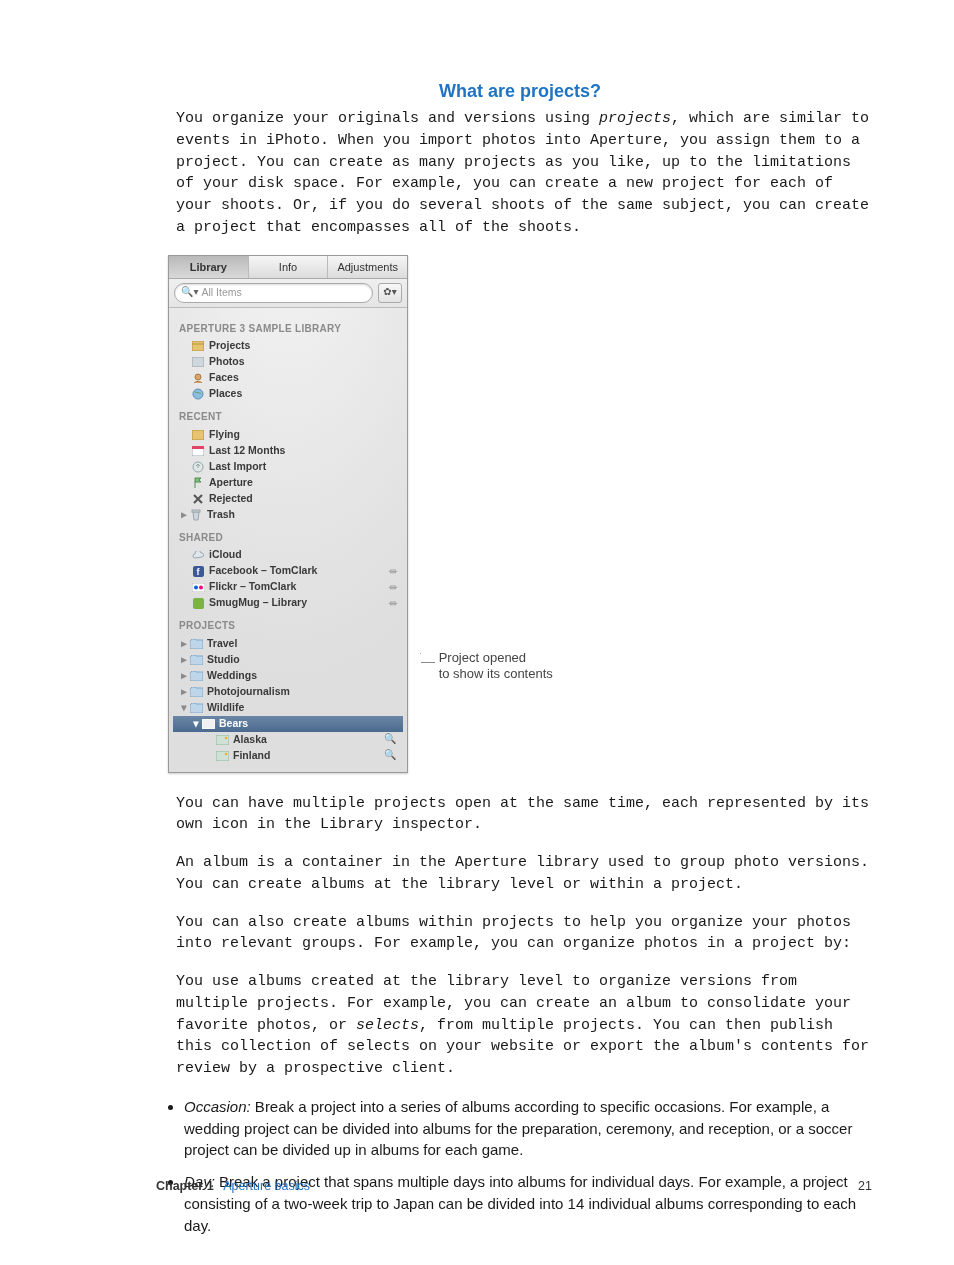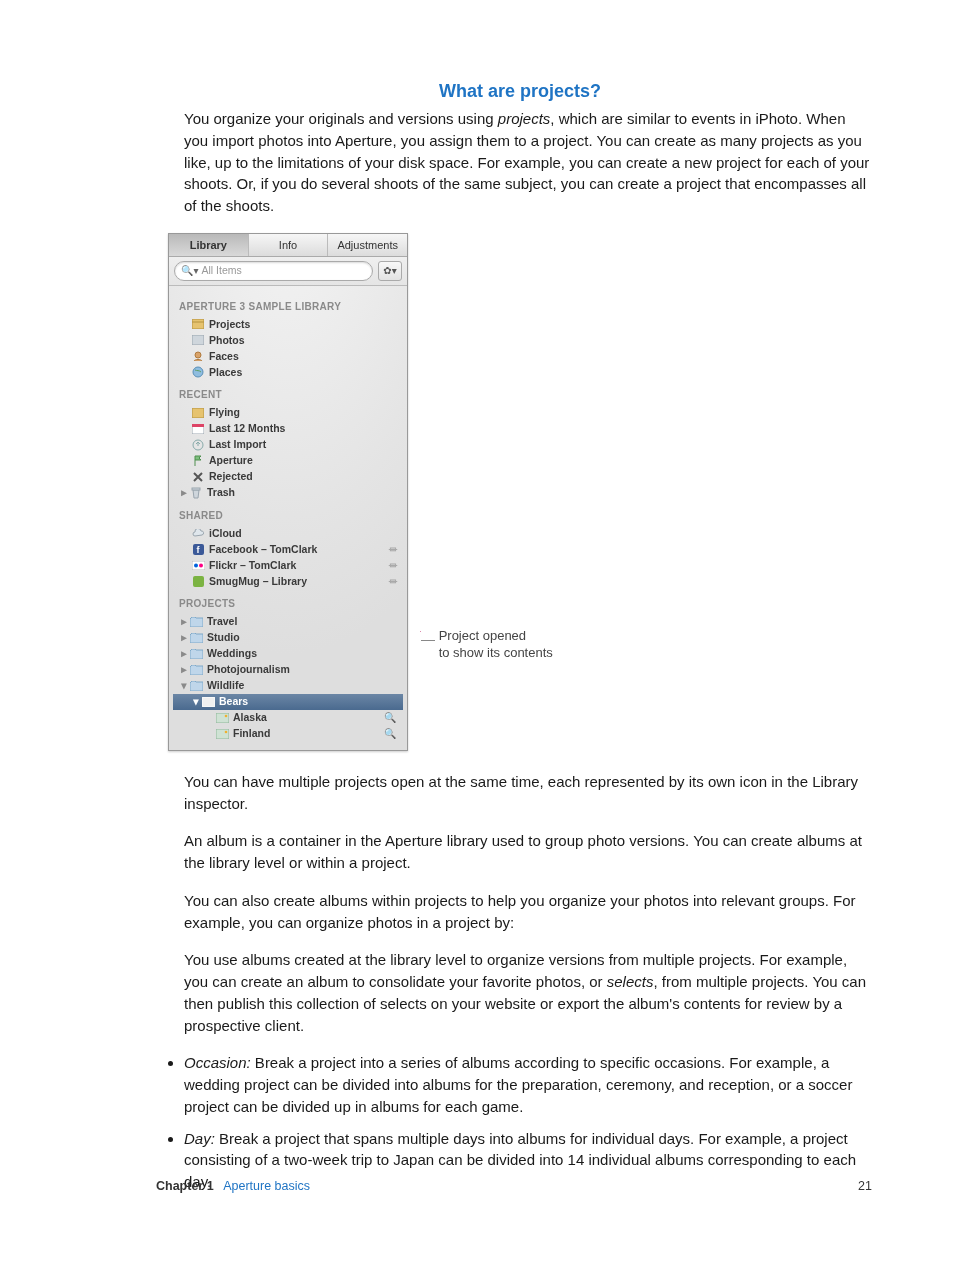--- a/index.html
+++ b/index.html
@@ -1,18 +1,18 @@
 <!DOCTYPE html>
 <html><head>
 <meta charset="utf-8">
 <style>
   html,body{margin:0;padding:0;background:#fff;font-family:"Helvetica Neue",Helvetica,Arial,sans-serif;color:#1a1a1a;}
   .page{width:954px;height:1265px;position:relative;box-sizing:border-box;padding:78px 82px 40px 168px;font-size:15px;line-height:1.45;}
   h2{color:#1f74c4;font-size:18px;font-weight:600;margin:0 0 4px 0;text-align:center;}
-  p{margin:0 0 16px 16px;}
+  p{margin:0 0 16px 8px;font-family:Liberation Mono, monospace;}
   em{font-style:italic;}
   ul{margin:0 0 16px 0;padding-left:16px;}
   li{margin-bottom:10px;}
   .figwrap{display:flex;align-items:flex-start;margin:10px 0 20px 0;}
   .callout{font-size:13px;color:#444;line-height:1.3;margin-left:12px;margin-top:398px;border-left:1px solid #be185d;height:0;border-top:1px solid transparent;}
   .callout-line{display:inline-block;width:14px;border-top:1px solid #888;vertical-align:top;margin-top:8px;}
   .callout-text{display:inline-block;vertical-align:top;margin-top:-4px;}
   .footer{position:absolute;bottom:70px;left:156px;right:82px;font-size:12.5px;color:#333;}
   .footer .ch{font-weight:600;}
   .footer .title{color:#1f74c4;margin-left:6px;}

